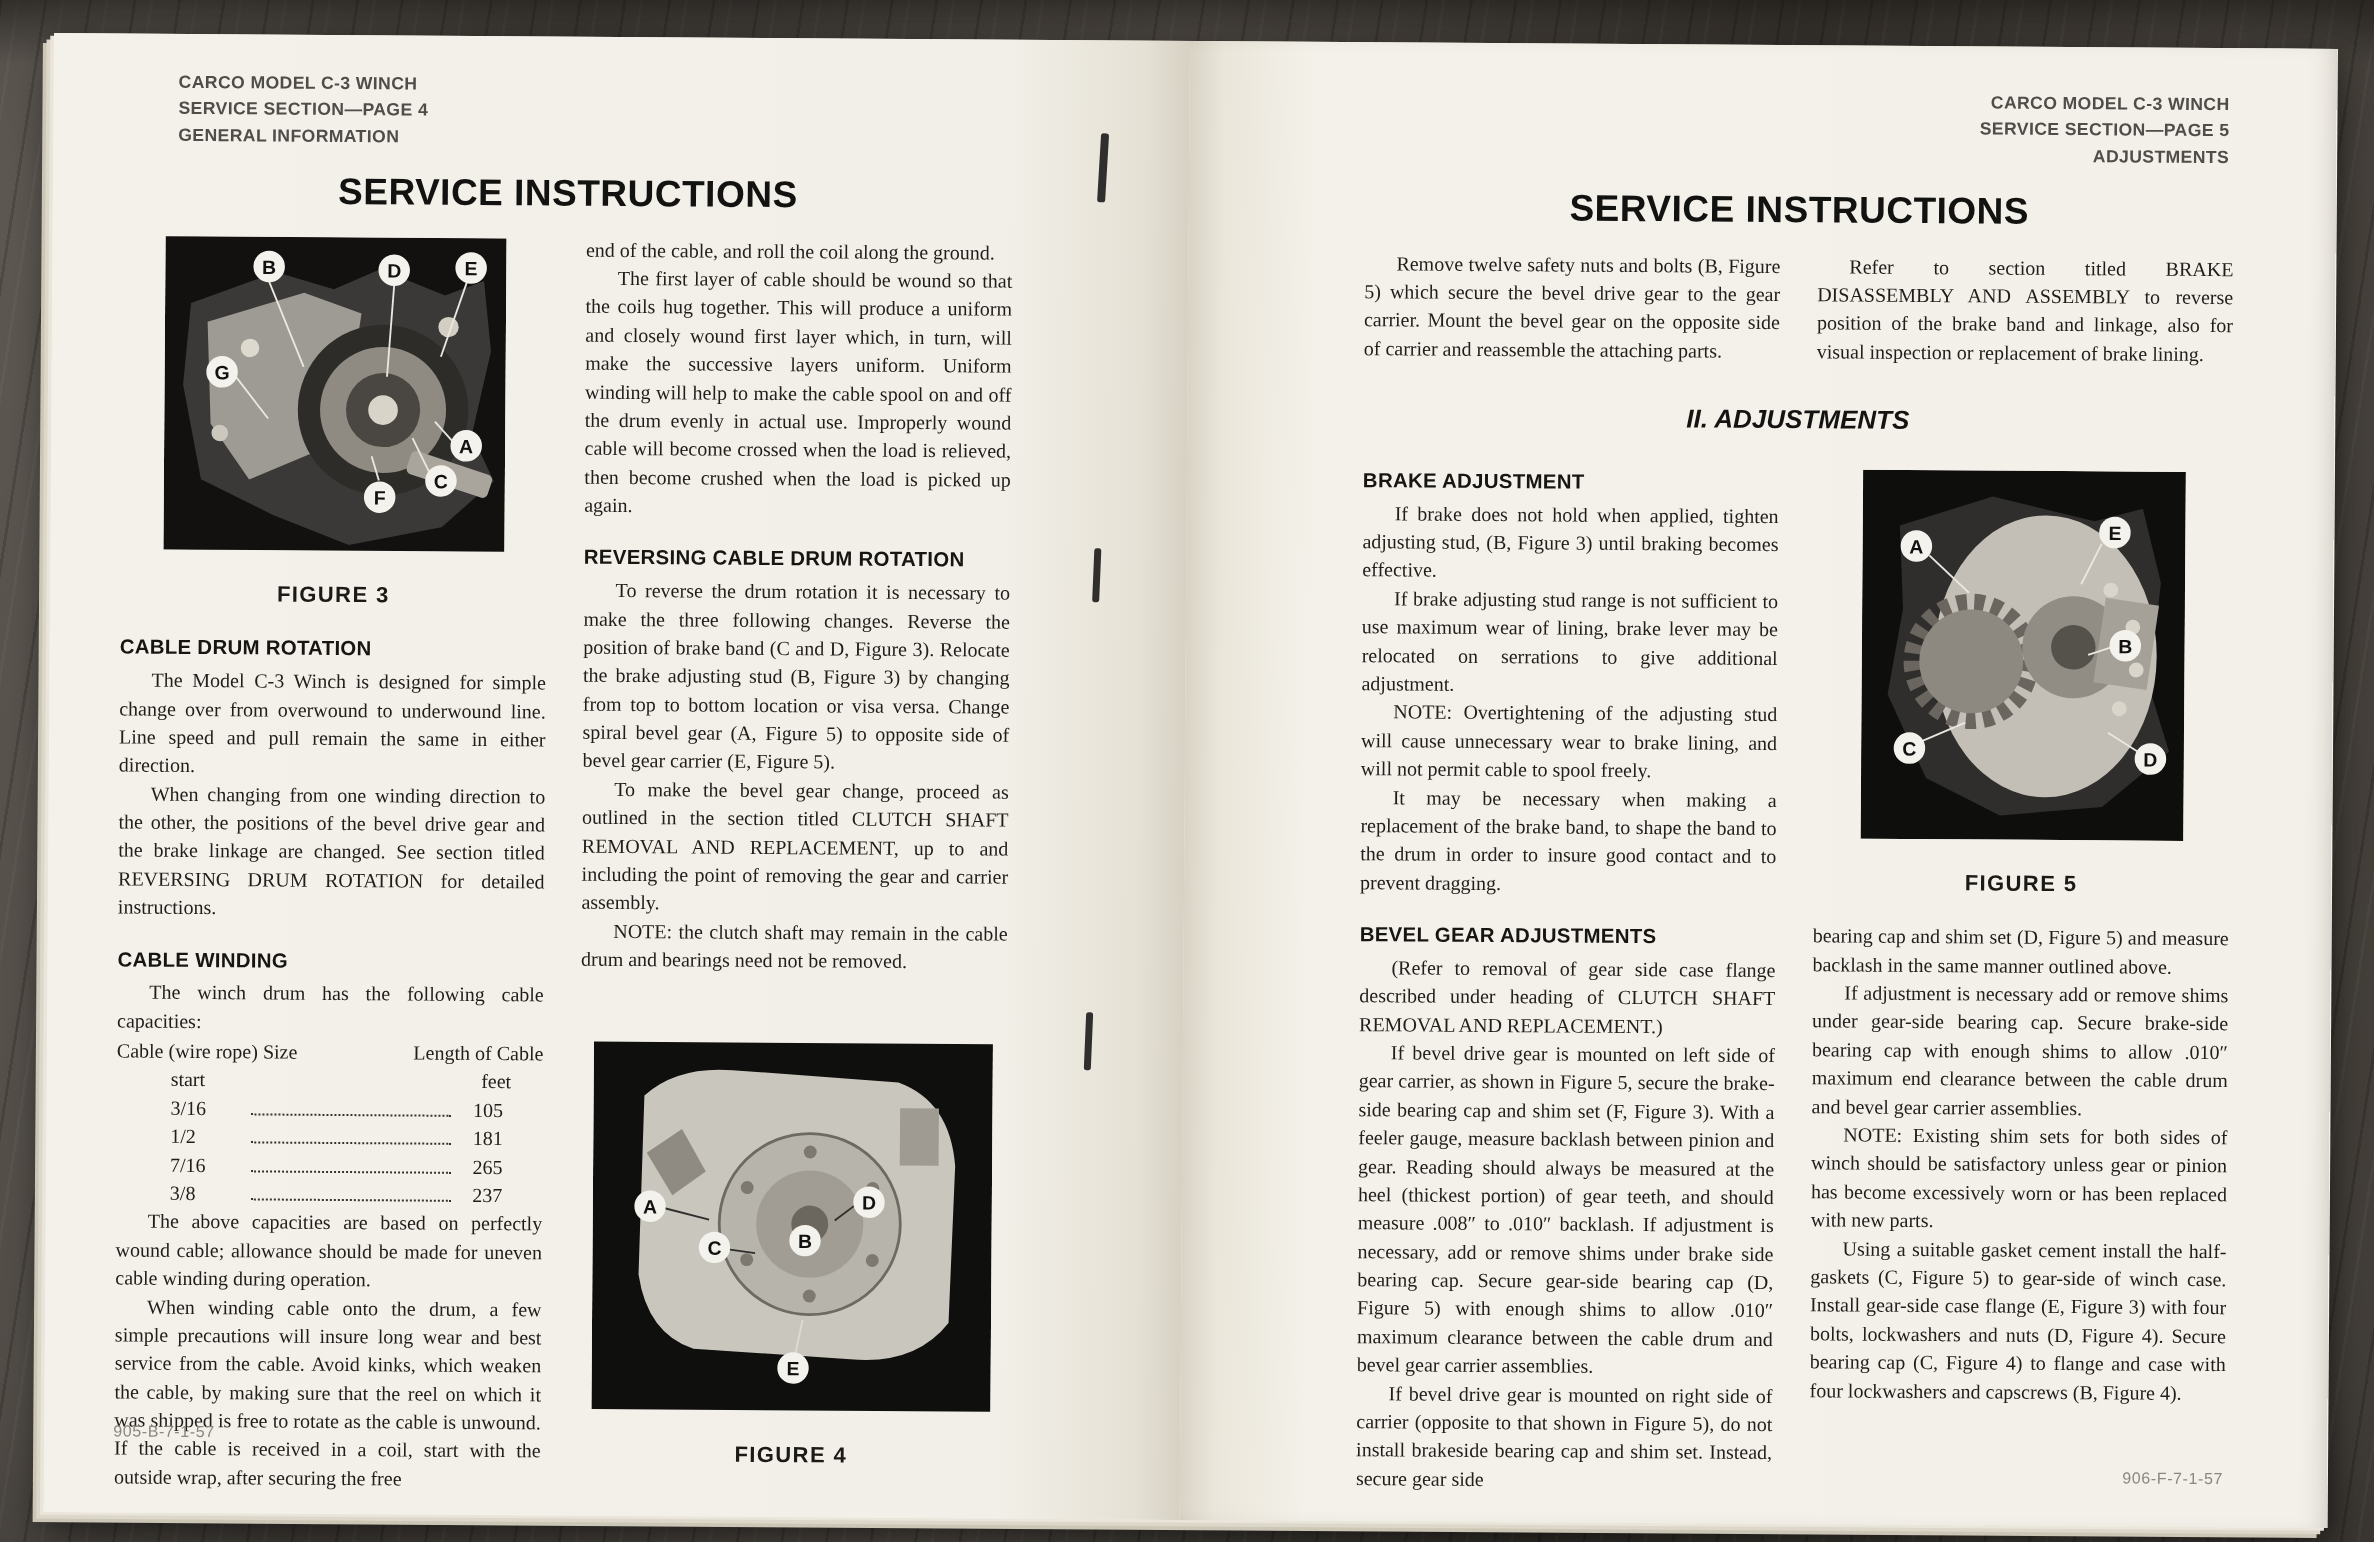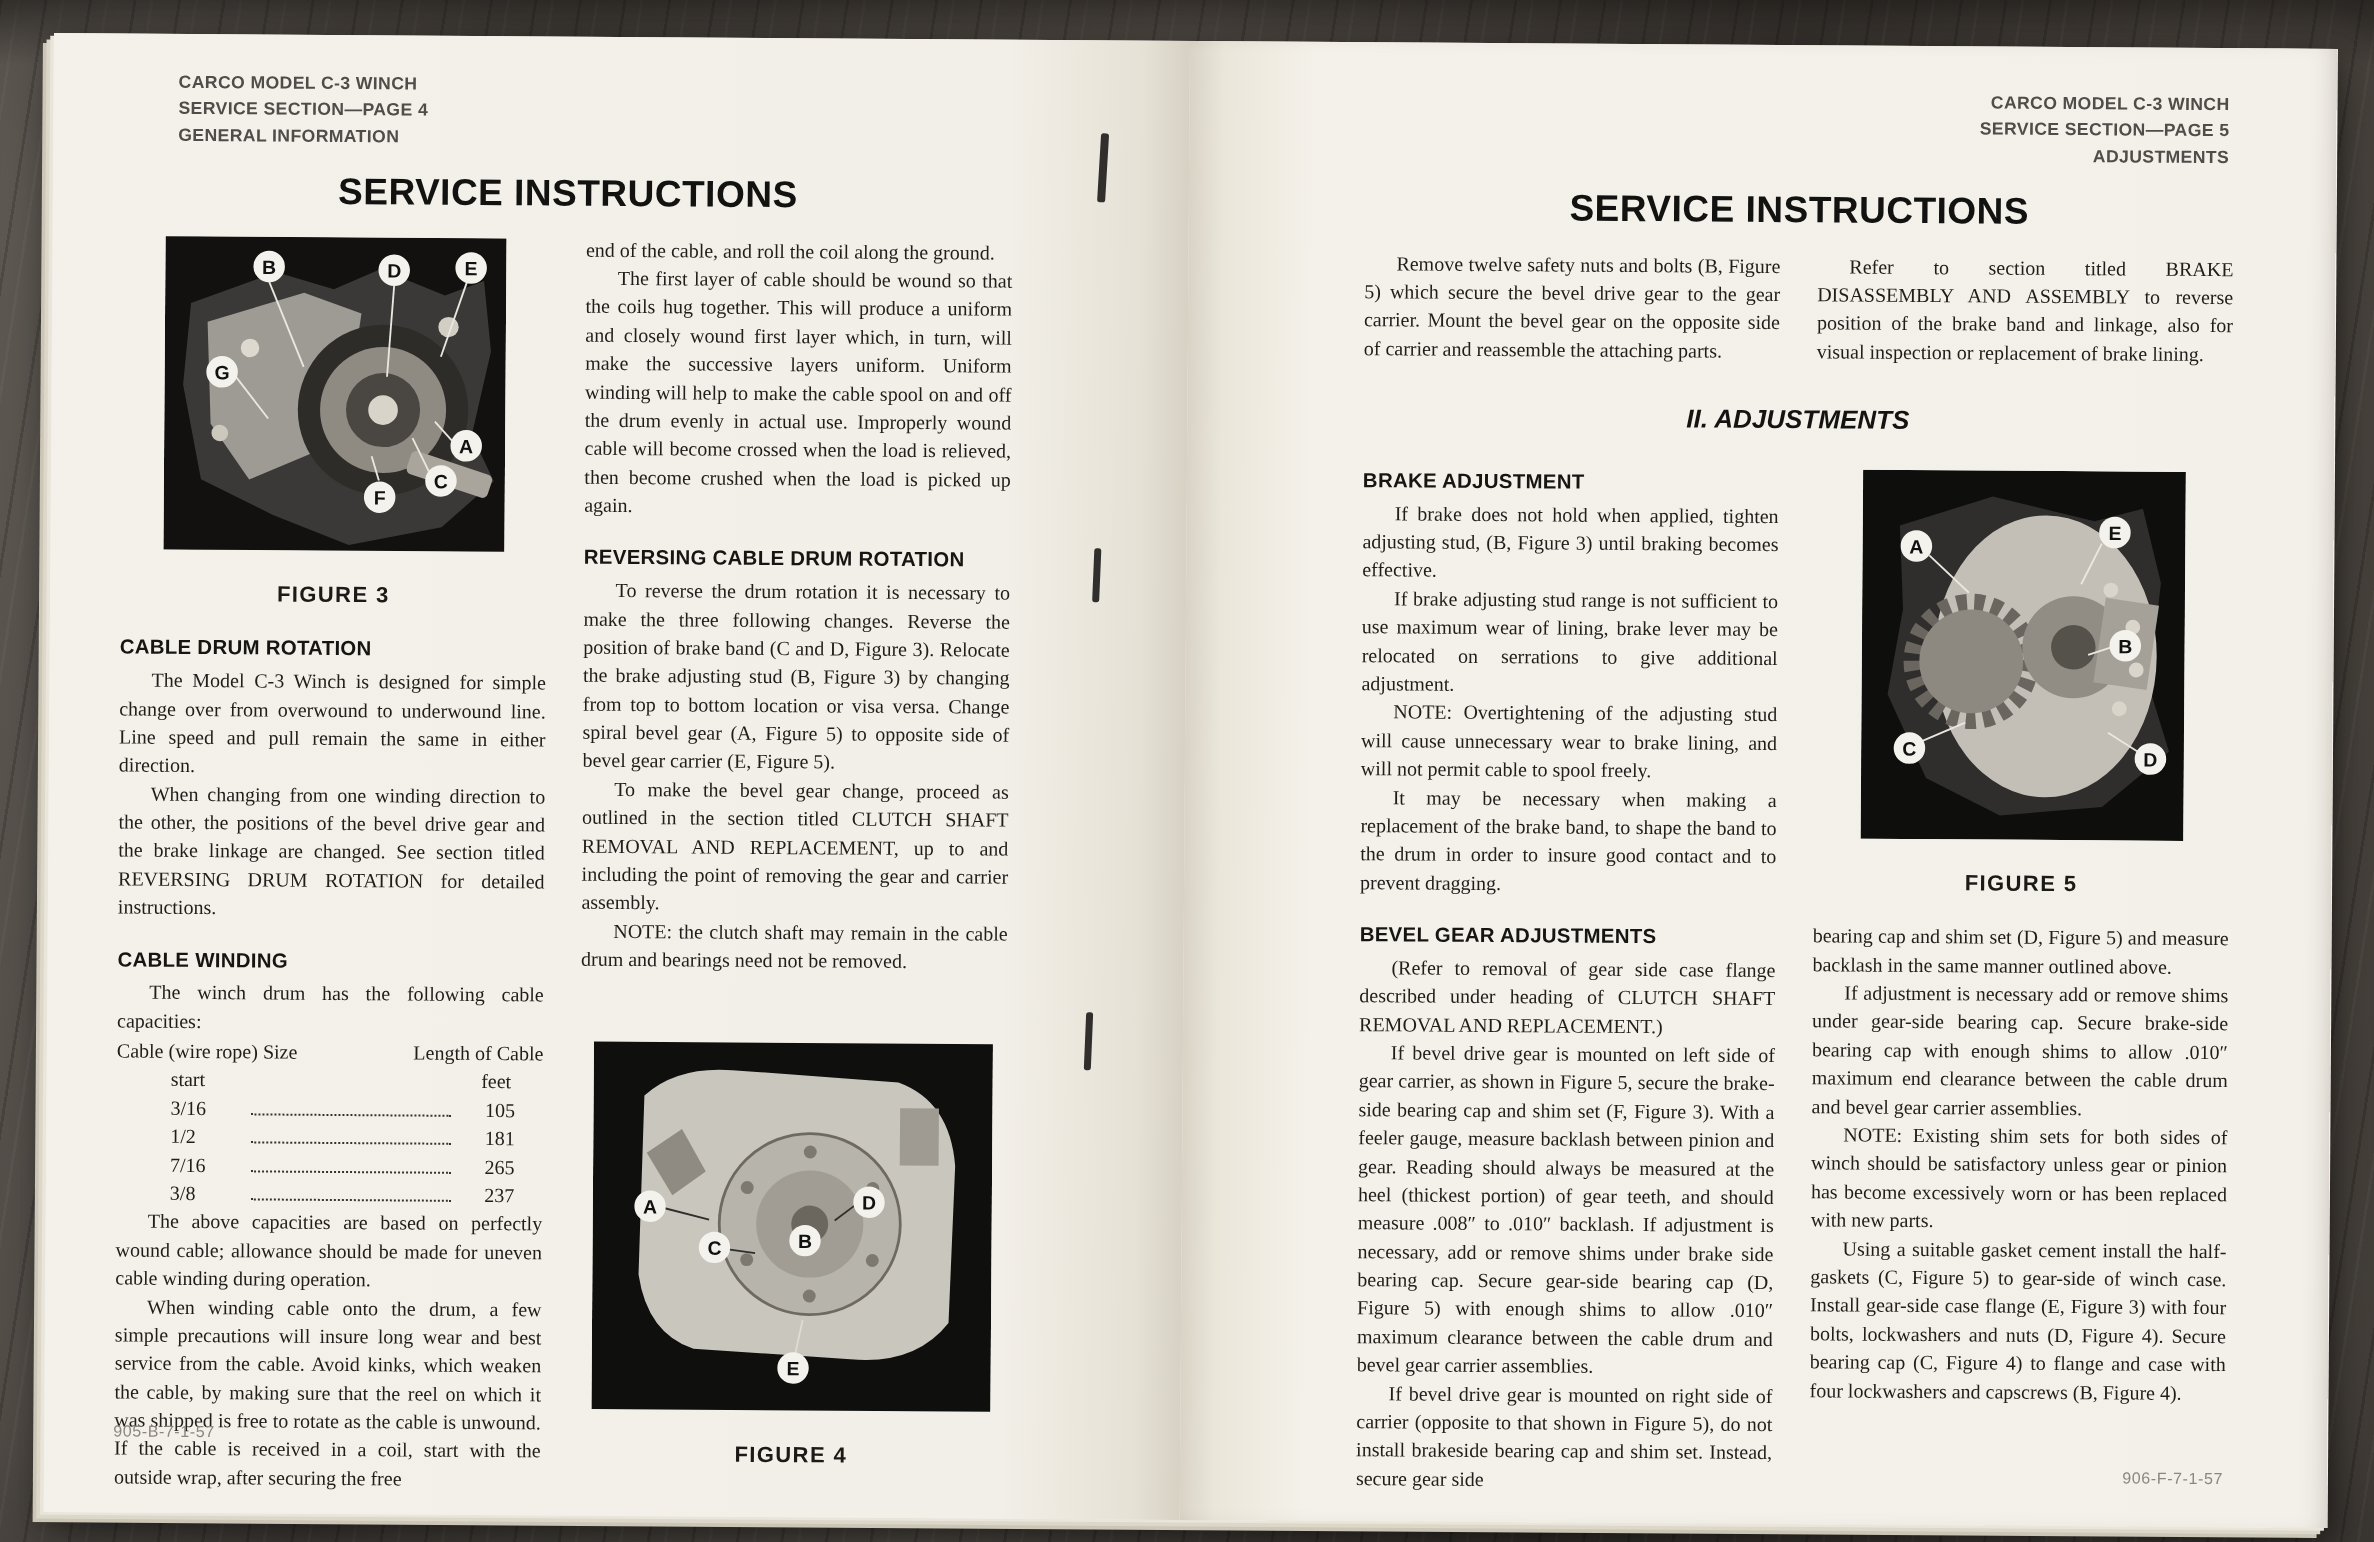--- a/index.html
+++ b/index.html
@@ -53,21 +53,21 @@
     color:#8b8680;letter-spacing:0.6px;}
   .footer.l{left:69px;bottom:72px;}
   .footer.r{right:104px;bottom:39px;text-align:center;}
   
   .cable-table{margin:1.9px 0 0;}
   .ct-head{display:flex;justify-content:space-between;}
   .ct-sub{display:flex;justify-content:space-between;padding:0 32px 0 54px;}
   .ct-row{display:flex;align-items:baseline;padding:0 28px 0 54px;}
   .ct-size{flex:0 0 72px;}
   .ct-dots{flex:1;border-bottom:2.8px dotted #35332f;margin:0 9.3px 6.5px;}
-  .ct-len{flex:0 0 54px;text-align:right;}
+  .ct-len{flex:0 0 54px;text-align:center;}
   
   svg.figure{display:block;}
   .fig3{width:341px;height:314px;margin:3.7px auto 0;}
   .fig4{width:399px;height:369px;margin:67px auto 0;}
   .fig5{width:323px;height:369px;margin:1.9px auto 0;}
   .fig-label-text{font-family:"Liberation Sans",sans-serif;font-weight:bold;font-size:21px;fill:#111;}
   
   .mark{position:absolute;background:#1c1b19;border-radius:2.8px;opacity:.9;}
   .mark1{left:1046px;top:93px;width:8.3px;height:69px;transform:rotate(3deg);}
   .mark2{left:1043px;top:508px;width:7.4px;height:54px;transform:rotate(2deg);}

